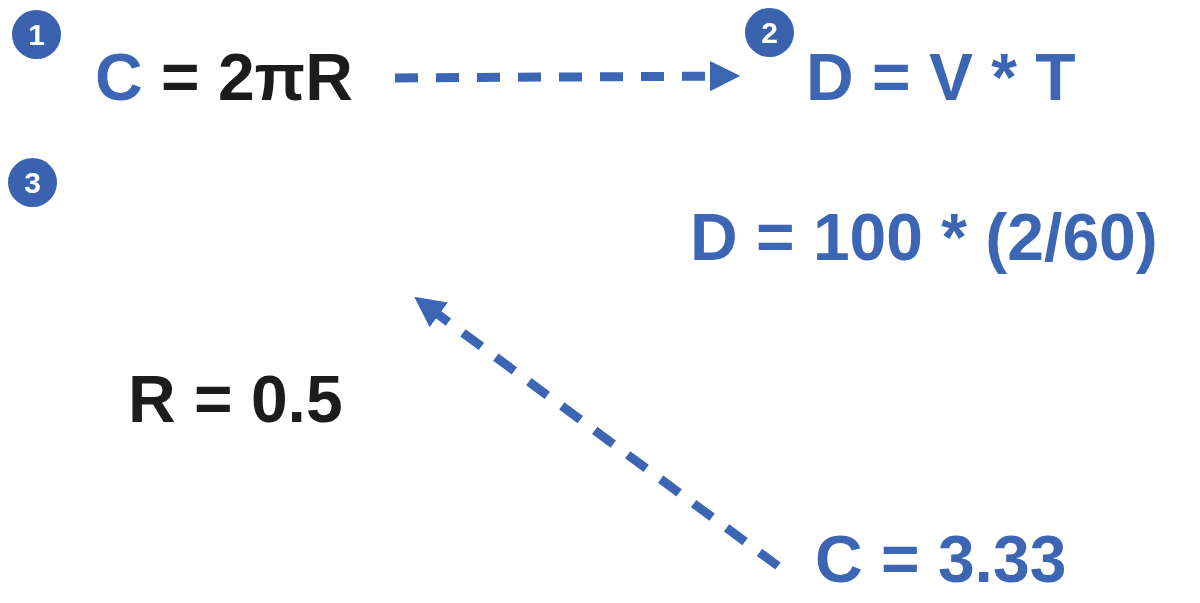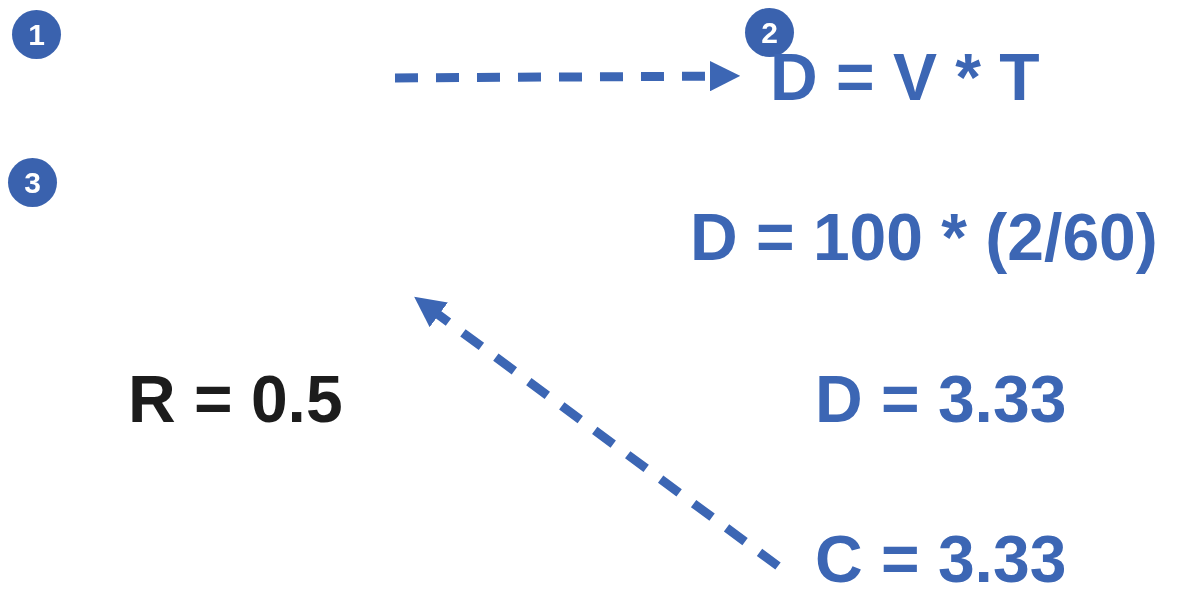--- a/index.html
+++ b/index.html
@@ -75,35 +75,35 @@
   </div>
 
   <div class="badge" style="left:745px; top:8px;">
     <span>2</span>
   </div>
 
   <div class="badge" style="left:8px; top:158px;">
     <span>3</span>
   </div>
 
+  <div class="formula" style="left:95px; top:44px;">
+    <span>C</span><span class="dark"> = 2πR</span>
+  </div>
 
-  <div class="formula" style="left:770px; top:44px;">
+  <div class="formula" style="left:806px; top:44px;">
     <span>D = V * T</span>
   </div>
 
 
   <div class="formula" style="left:690px; top:204px;text-align:right;">
     <span>D = 100 * (2/60)</span>
   </div>
 
   <div class="formula dark-text" style="left:128px; top:366px;">
     <span>R = 0.5</span>
   </div>
 
-  <div class="formula" style="left:815px; top:366px;">
-    <span>D = 3.33</span>
-  </div>
 
   <div class="formula" style="left:815px; top:526px;">
     <span>C = 3.33</span>
   </div>
 
 </div>
 
 </body></html>

